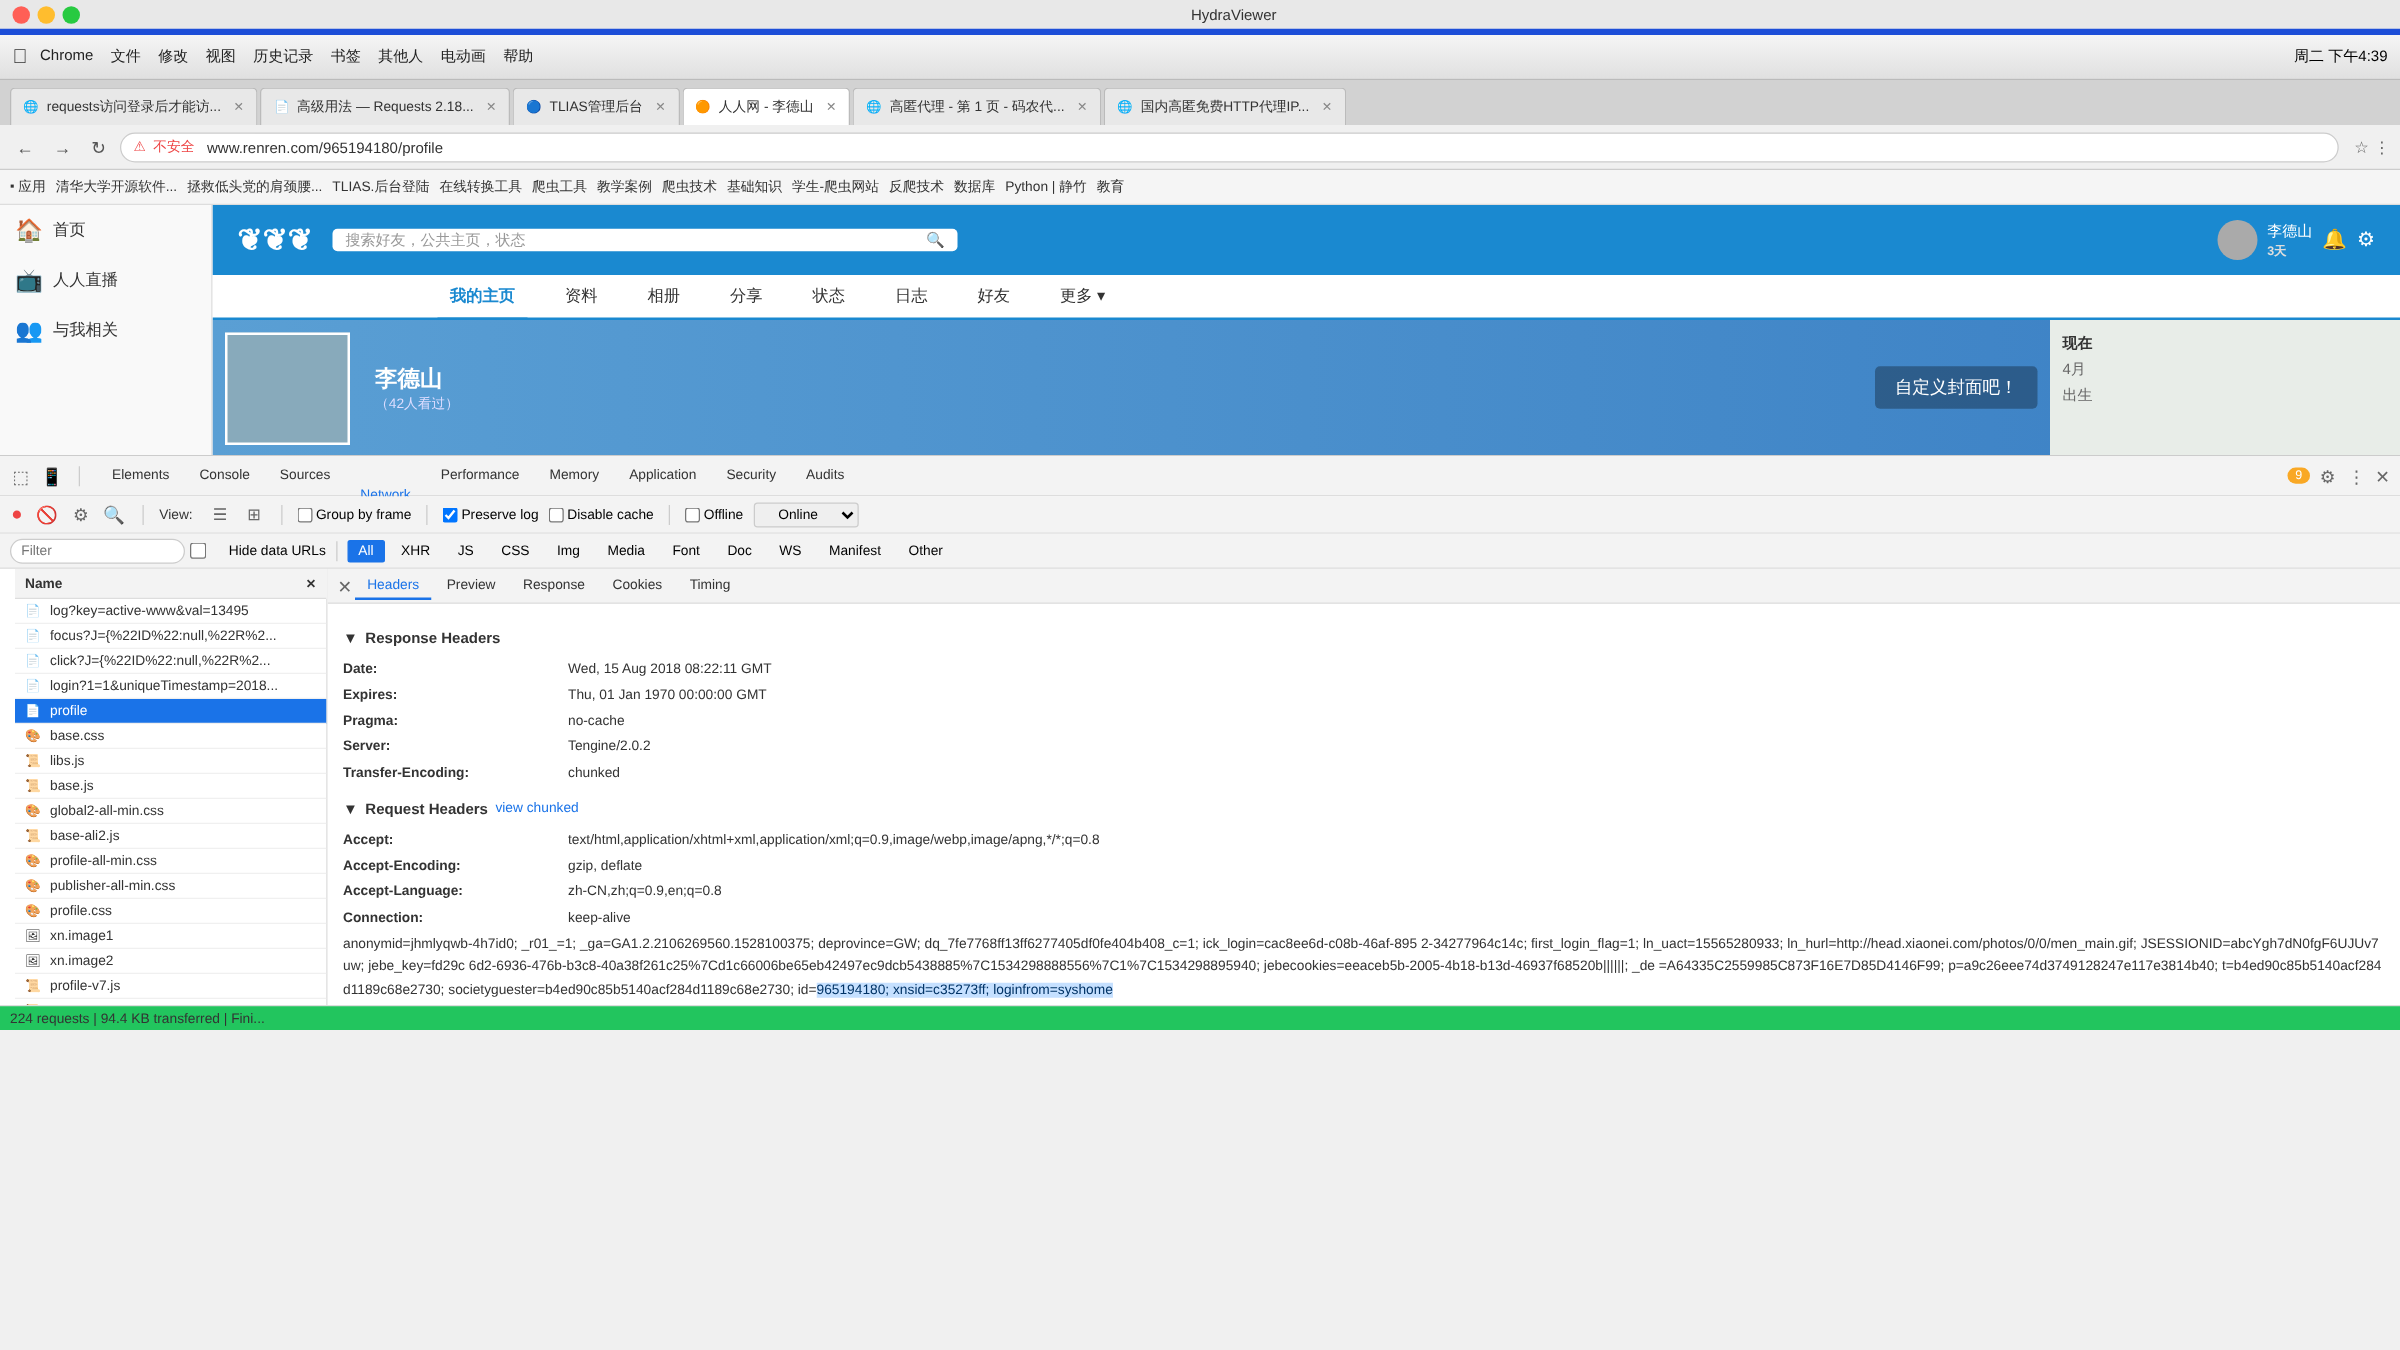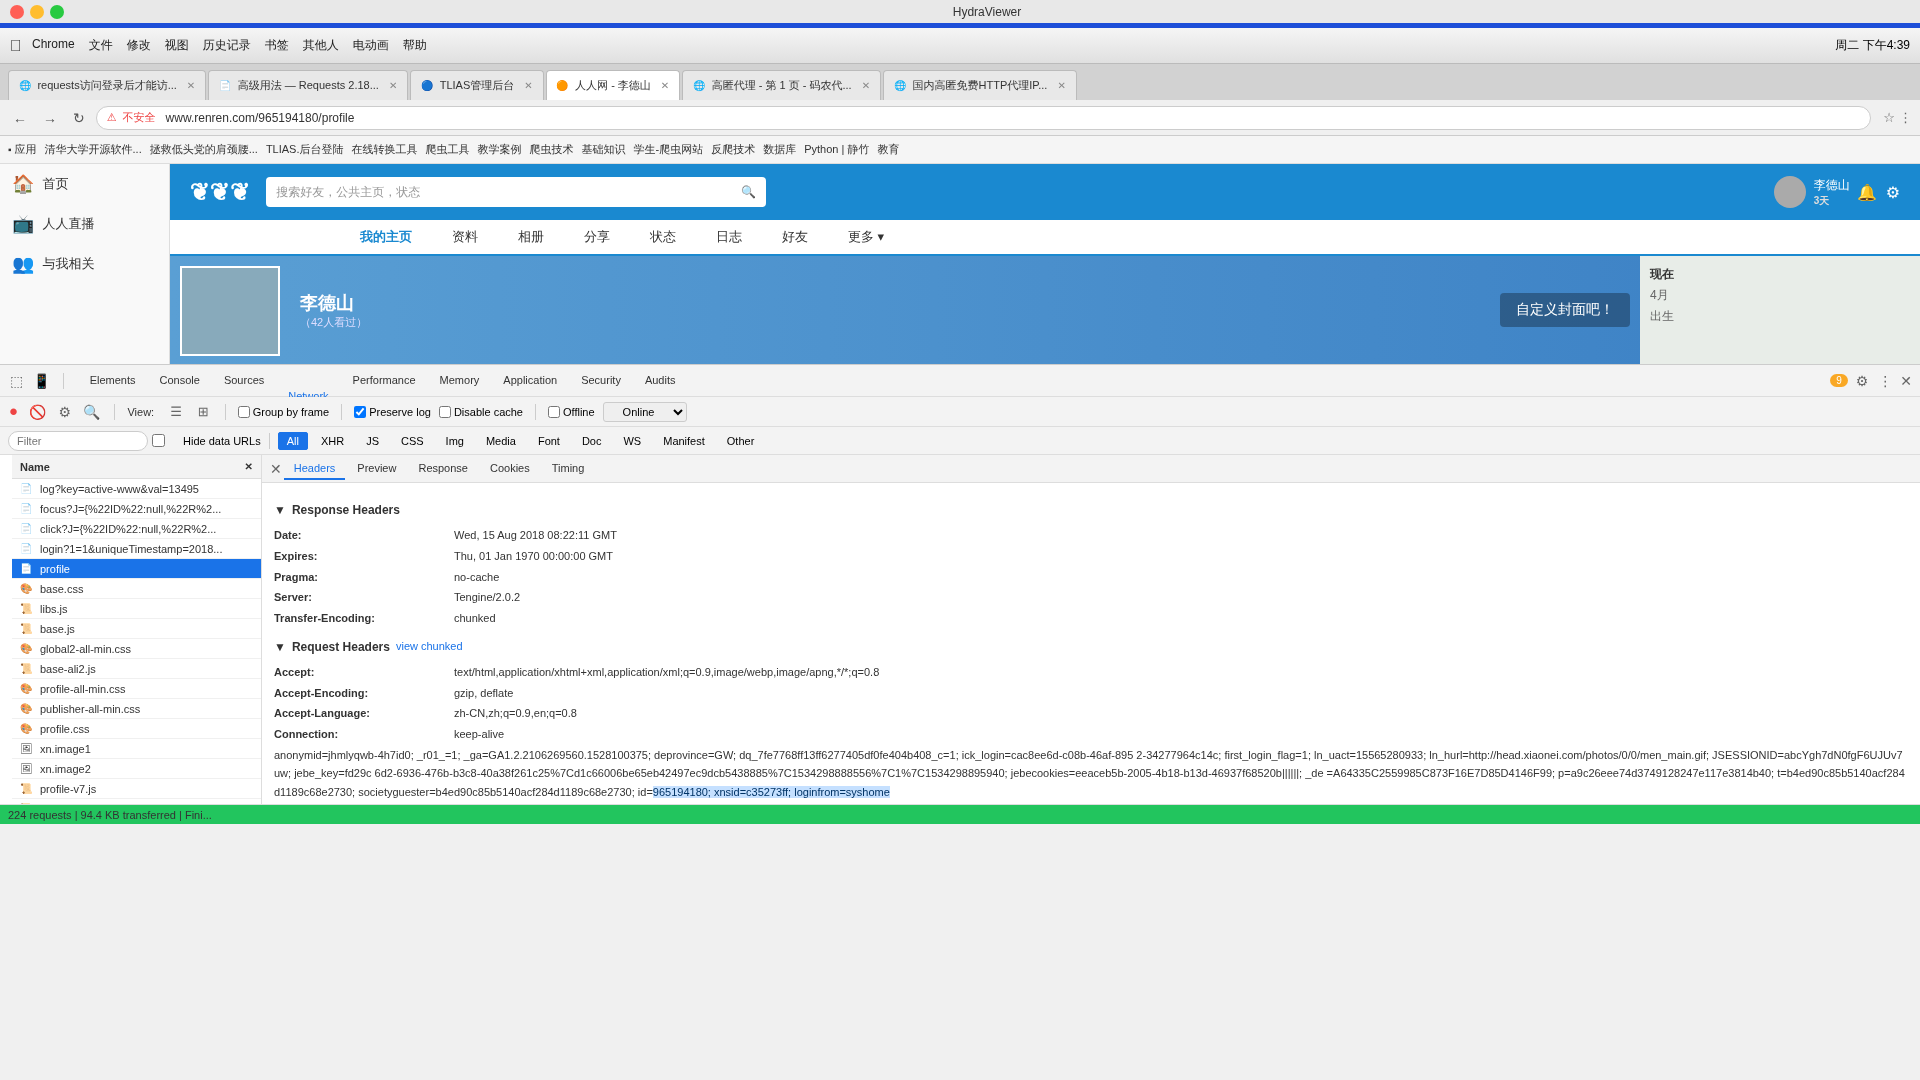--- a/index.html
+++ b/index.html
@@ -113,21 +113,21 @@
       height: 56px;
       background: #1a89d0;
       display: flex;
       align-items: center;
       padding: 0 20px;
       gap: 16px;
     }
     .renren-search {
       flex: 1;
       max-width: 500px;
-      height: 30px;
+      height: 18px;
       background: #fff;
       border-radius: 4px;
       display: flex;
       align-items: center;
       padding: 0 10px;
       gap: 1px;
     }
     .renren-user { display: flex; align-items: center; gap: 8px; margin-left: auto; color: #fff; font-size: 12px; }
     .user-avatar { width: 32px; height: 32px; background: #aaa; border-radius: 50%; }
 

